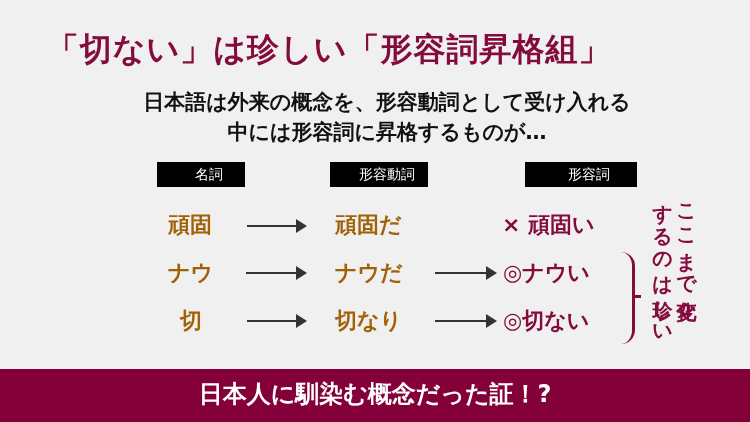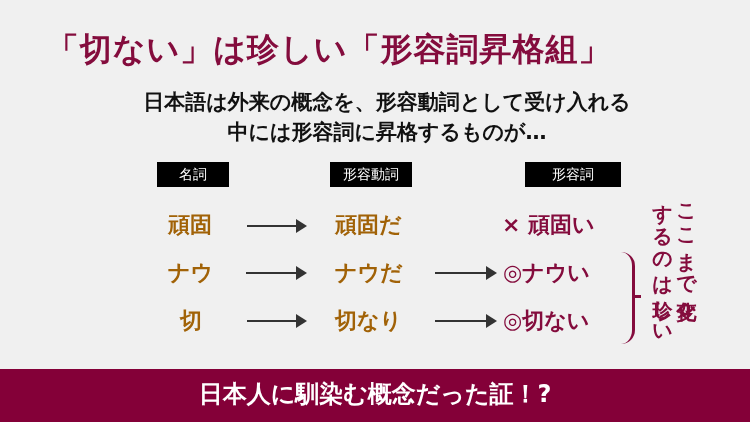--- a/index.html
+++ b/index.html
@@ -12,21 +12,21 @@
   .title {
     left:0; width:658px; top:28px; text-align:center;
     font-size:32px; font-weight:bold; color:#840c3d; letter-spacing:1px;
   }
   .sub {
     left:0; width:750px; text-align:center;
     font-size:21px; font-weight:bold; color:#111;padding-left:12px;
   }
   .tag {
     background:#000; color:#fff; font-size:14px; height:25px; line-height:25px;
-    text-align:center; top:162px;
+    text-align:center; top:162px;padding-left:16px;
   }
   .cell { font-size:22px; font-weight:bold; color:#a16207; white-space:nowrap; }
   .red { color:#840c3d; }
   .arrow { height:2px; background:#333; }
   .arrow::after {
     content:""; position:absolute; right:-10px; top:-6px;
     border-left:11px solid #333; border-top:7px solid transparent; border-bottom:7px solid transparent;
   }
   .brace {
     left:618px; top:252px; width:14px; height:92px;

